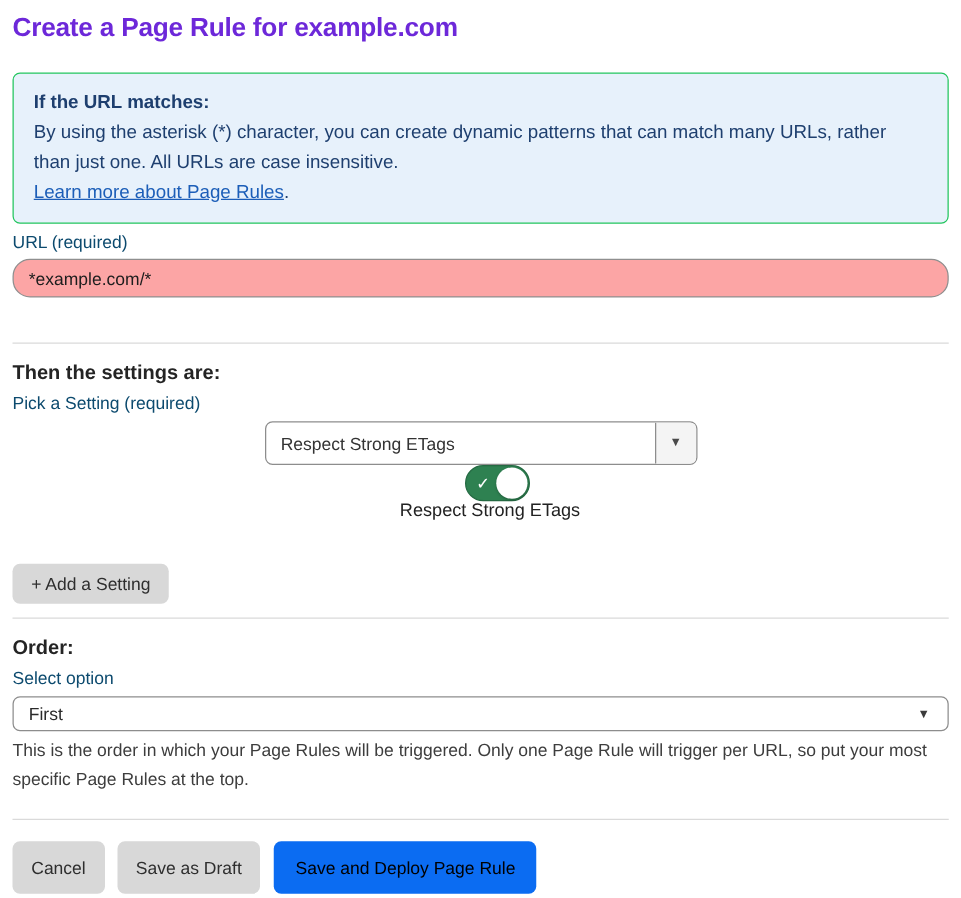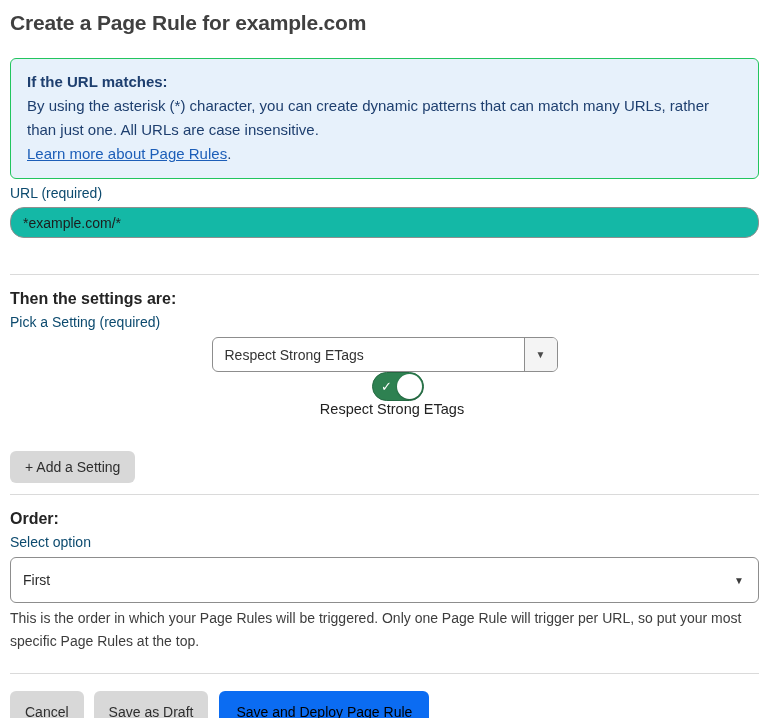--- a/index.html
+++ b/index.html
@@ -10,21 +10,21 @@
     color: #222;
   }
   .page {
     width: 769px;
     min-height: 718px;
     padding: 10px 10px 16px 10px;
   }
   .page-title {
     font-size: 21px;
     font-weight: bold;
-    color: #404040;
+    color: #6d28d9;
     letter-spacing: -0.2px;
     margin-top: 1px;
   }
   
   .info-box {
     margin-top: 23px;
     background: #e7f1fb;
     border: 1px solid #22c55e;
     border-radius: 6px;
     padding: 11px 16px 12px 16px;
@@ -43,21 +43,21 @@
     font-size: 14px;
     color: #0c4a6e;
     margin-top: 6px;
   }
   
   .url-input {
     display: block;
     width: 749px;
     height: 31px;
     margin-top: 6px;
-    background: #14b8a6;
+    background: #fca5a5;
     border: 1px solid #8f8f8f;
     border-radius: 14px;
     padding: 0 12px;
     font-family: "Liberation Sans", sans-serif;
     font-size: 14px;
     color: #1d1d1d;
     outline: none;
   }
   .divider {
     border: none;
@@ -159,21 +159,21 @@
     font-size: 14px;
     cursor: pointer;
   }
   .add-setting-btn { margin-top: 34px; }
   
   .wide-select {
     display: flex;
     align-items: center;
     justify-content: space-between;
     width: 749px;
-    height: 46px;
+    height: 28px;
     margin-top: 7px;
     border: 1px solid #8d8d8d;
     border-radius: 6px;
     background: #ffffff;
     padding: 0 14px 0 12px;
     font-size: 14px;
     color: #2a2a2a;
     cursor: pointer;
   }
   .wide-select .arrow { font-size: 10px; color: #3b3b3b; }

